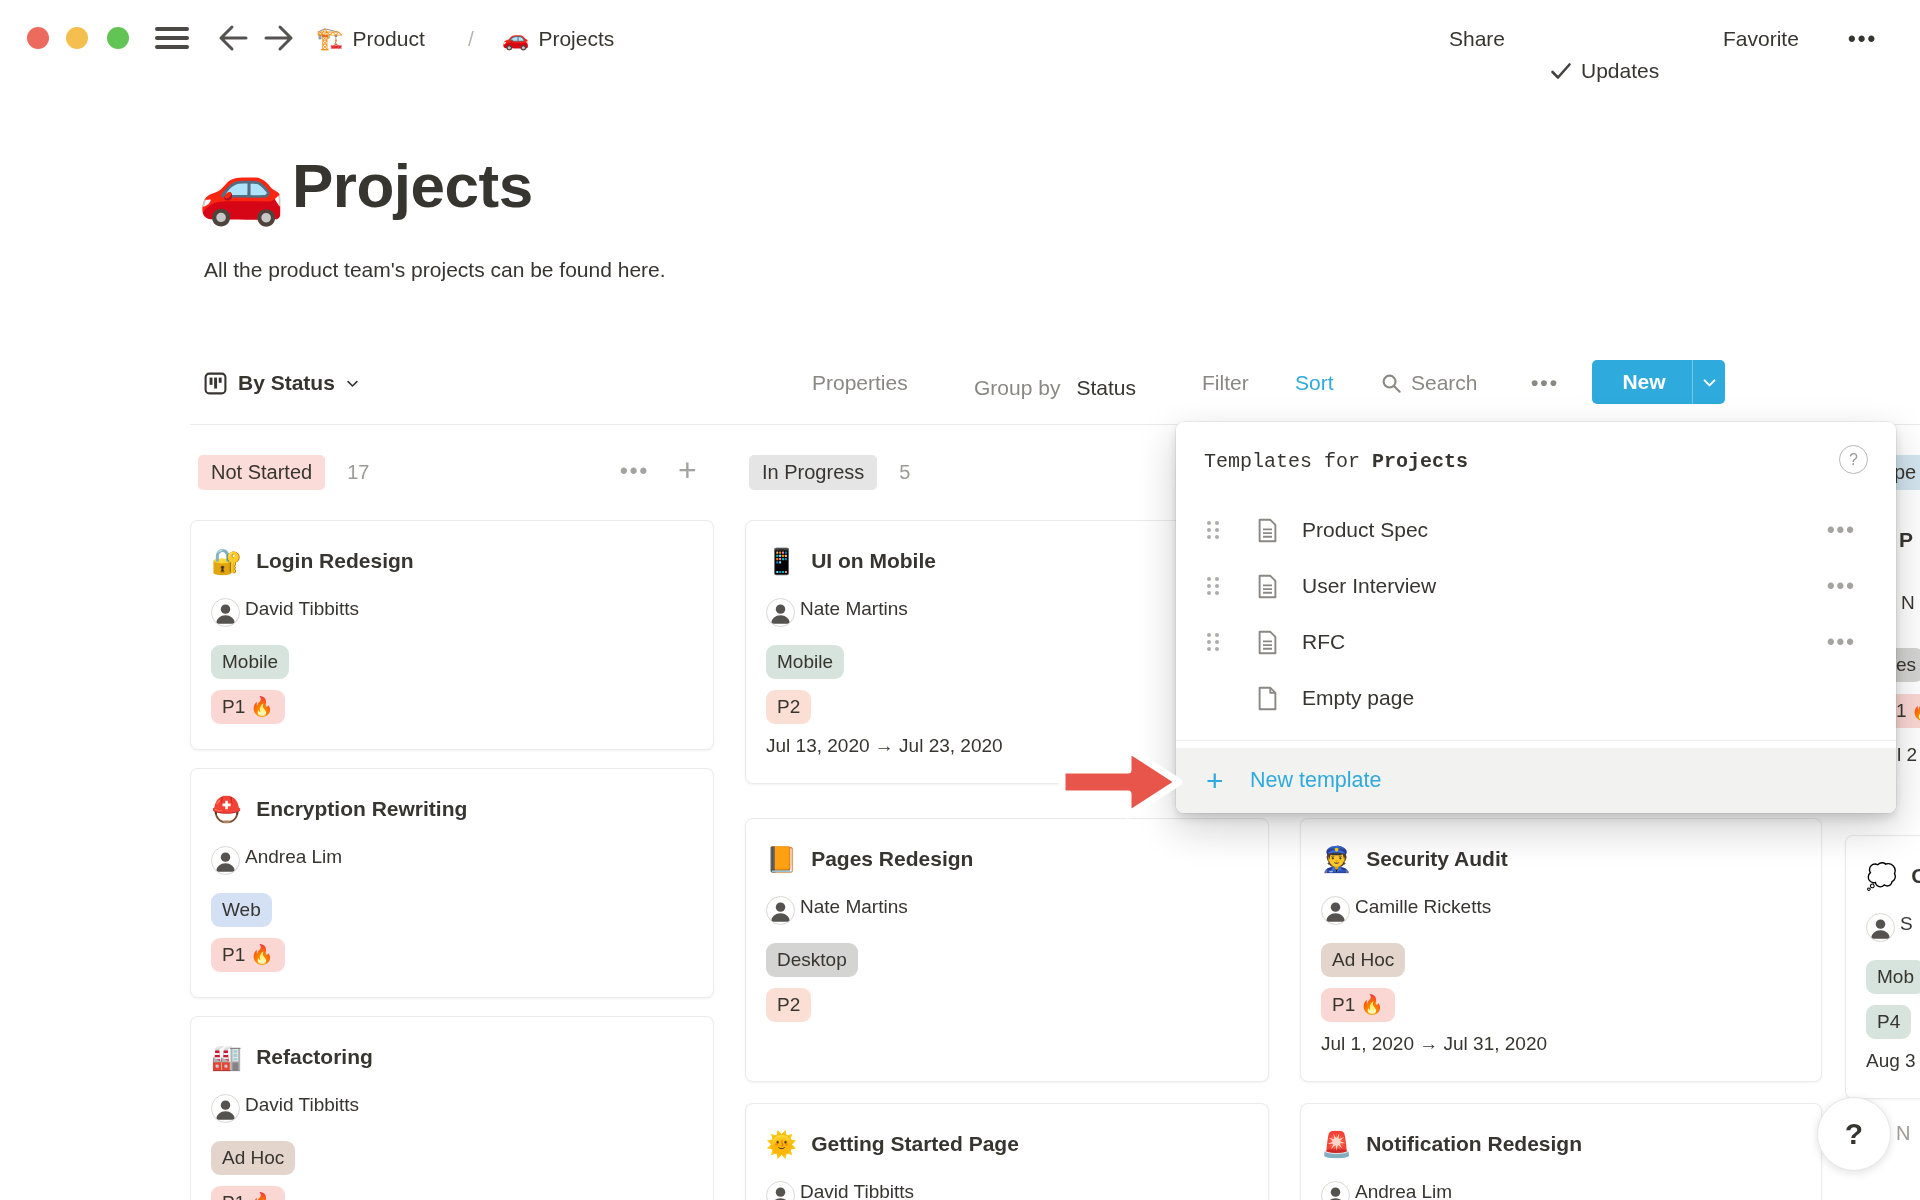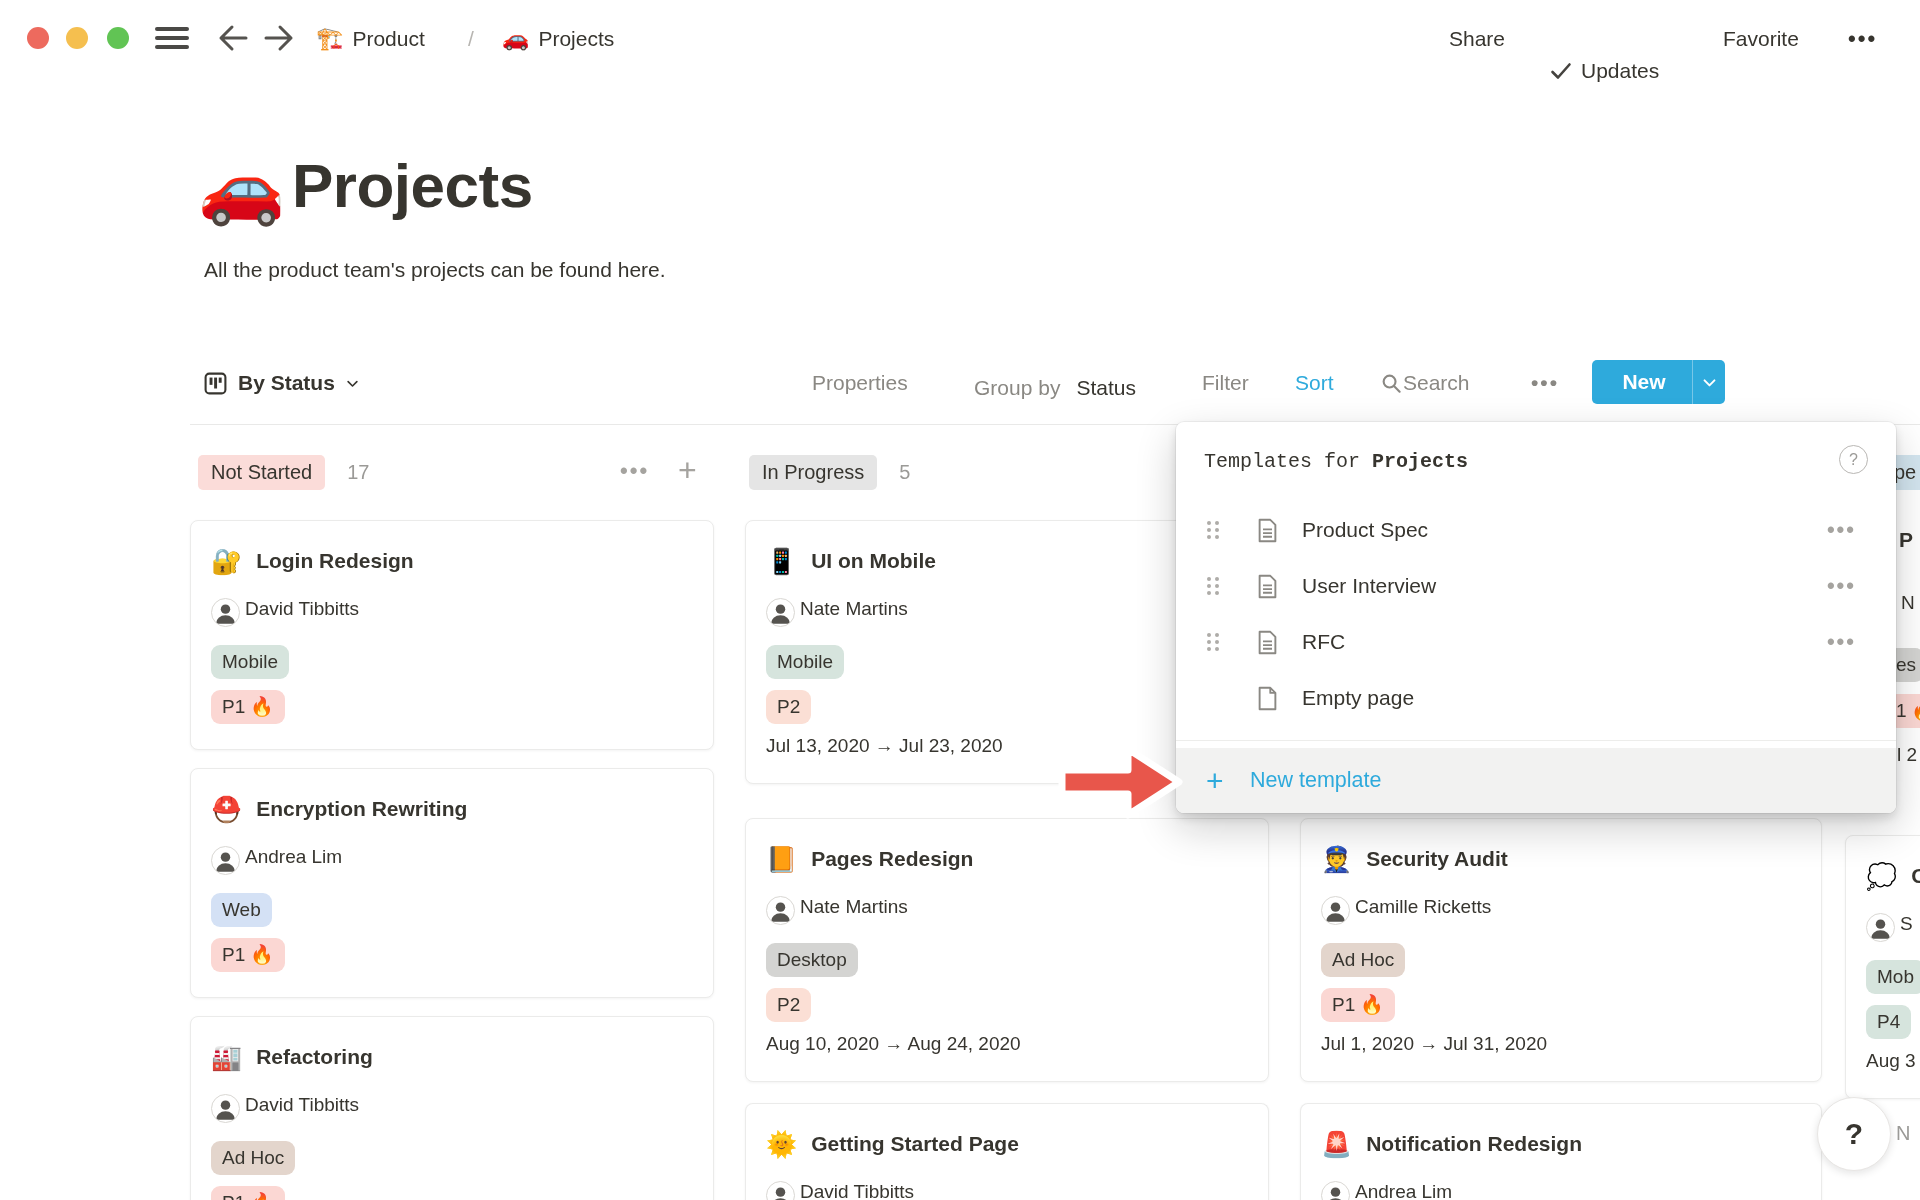--- a/index.html
+++ b/index.html
@@ -160,21 +160,21 @@
 <div class="abs row toolbar-item" style="left:974px;gap:16px;align-items:flex-end;">
   <span class="gray">Group by</span>
   <span>Status</span>
 </div>
 <div class="abs row toolbar-item gray" style="left:1202px;">
   <span>Filter</span>
 </div>
 <div class="abs row toolbar-item blue" style="left:1295px;">
   <span>Sort</span>
 </div>
-<div class="abs row toolbar-item gray" style="left:1380px;">
+<div class="abs row toolbar-item gray" style="left:1380px;gap:8px;">
   <svg width="23" height="23" viewBox="0 0 24 24">
     <circle cx="10" cy="10" r="6.2" fill="none" stroke="#8a8883" stroke-width="2.2"></circle>
     <path d="M14.8 14.8 L20.5 20.5" stroke="#8a8883" stroke-width="2.2" stroke-linecap="round"></path>
   </svg>
   <span>Search</span>
 </div>
 <div class="abs row toolbar-item tb-more" style="left:1531px;">
   <span>•••</span>
 </div>
 <div class="abs new-btn">
@@ -276,21 +276,20 @@
   </div>
   <div class="c-person">
     <span class="avatar"><svg width="27" height="27" viewBox="0 0 24 24">
           <circle cx="12" cy="9" r="4.2" fill="#55534f"></circle>
           <path d="M3.5 22 a8.5 7.5 0 0 1 17 0 Z" fill="#55534f"></path>
         </svg></span>
     <span>Nate Martins</span>
   </div>
   <div class="c-tagrow"><span class="tag t-gray">Desktop</span></div>
   <div class="c-tagrow"><span class="tag t-peach">P2</span></div>
-  <div class="c-date">Aug 10, 2020 → Aug 24, 2020</div>
 </div>
 
 <div class="card" style="left:745px;top:1103px;width:524px;height:97px;border-bottom:none;border-radius:8px 8px 0 0;">
   <div class="c-title">
     <span class="c-emoji">🌞</span>
     <span>Getting Started Page</span>
   </div>
   <div class="c-person">
     <span class="avatar"><svg width="27" height="27" viewBox="0 0 24 24">
           <circle cx="12" cy="9" r="4.2" fill="#55534f"></circle>

